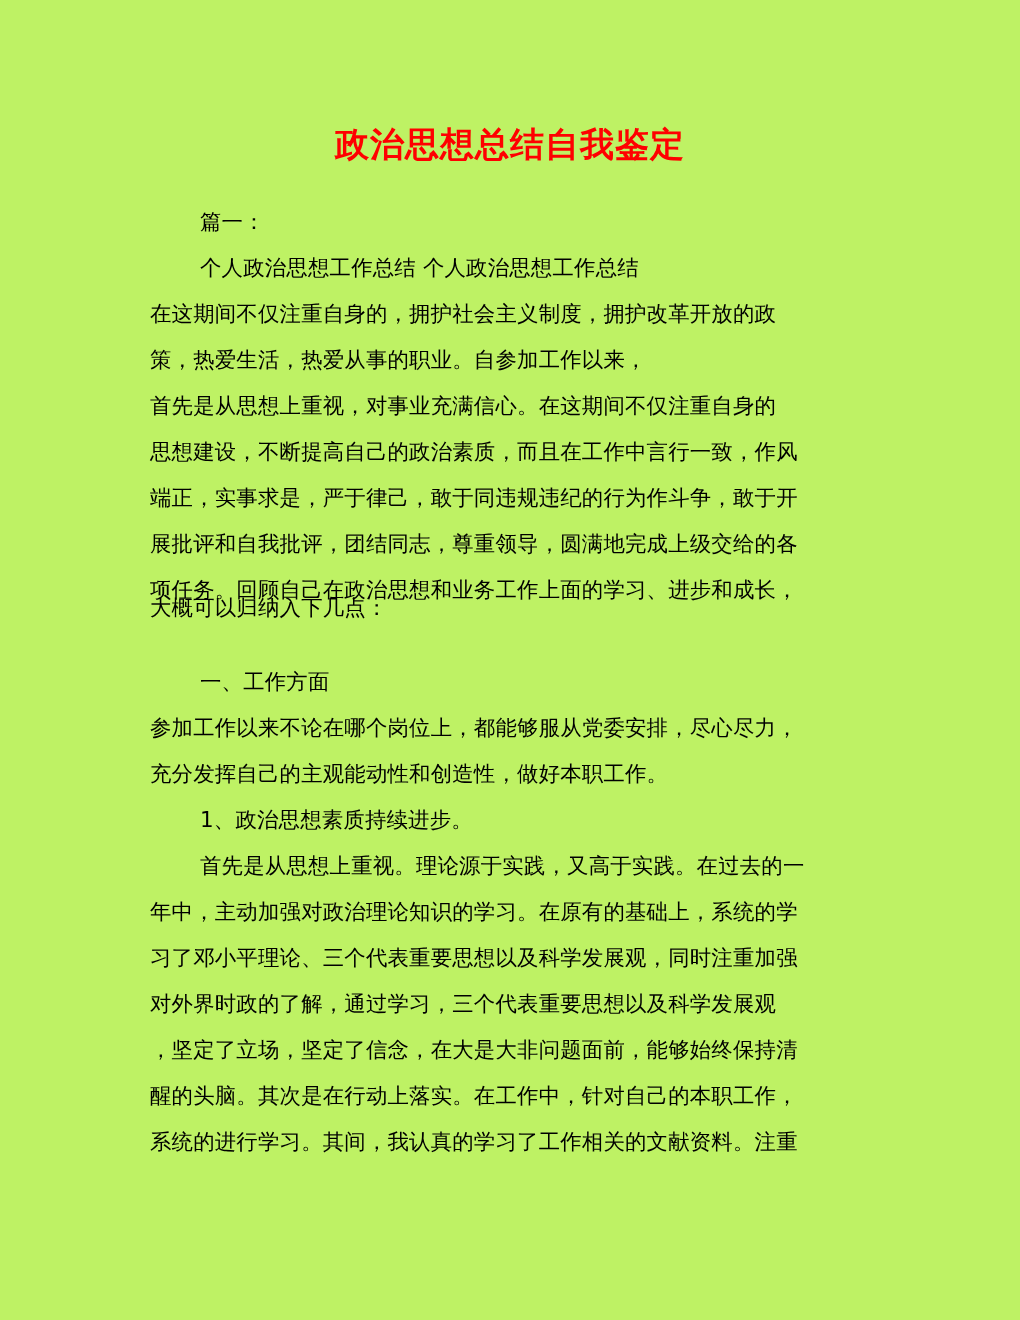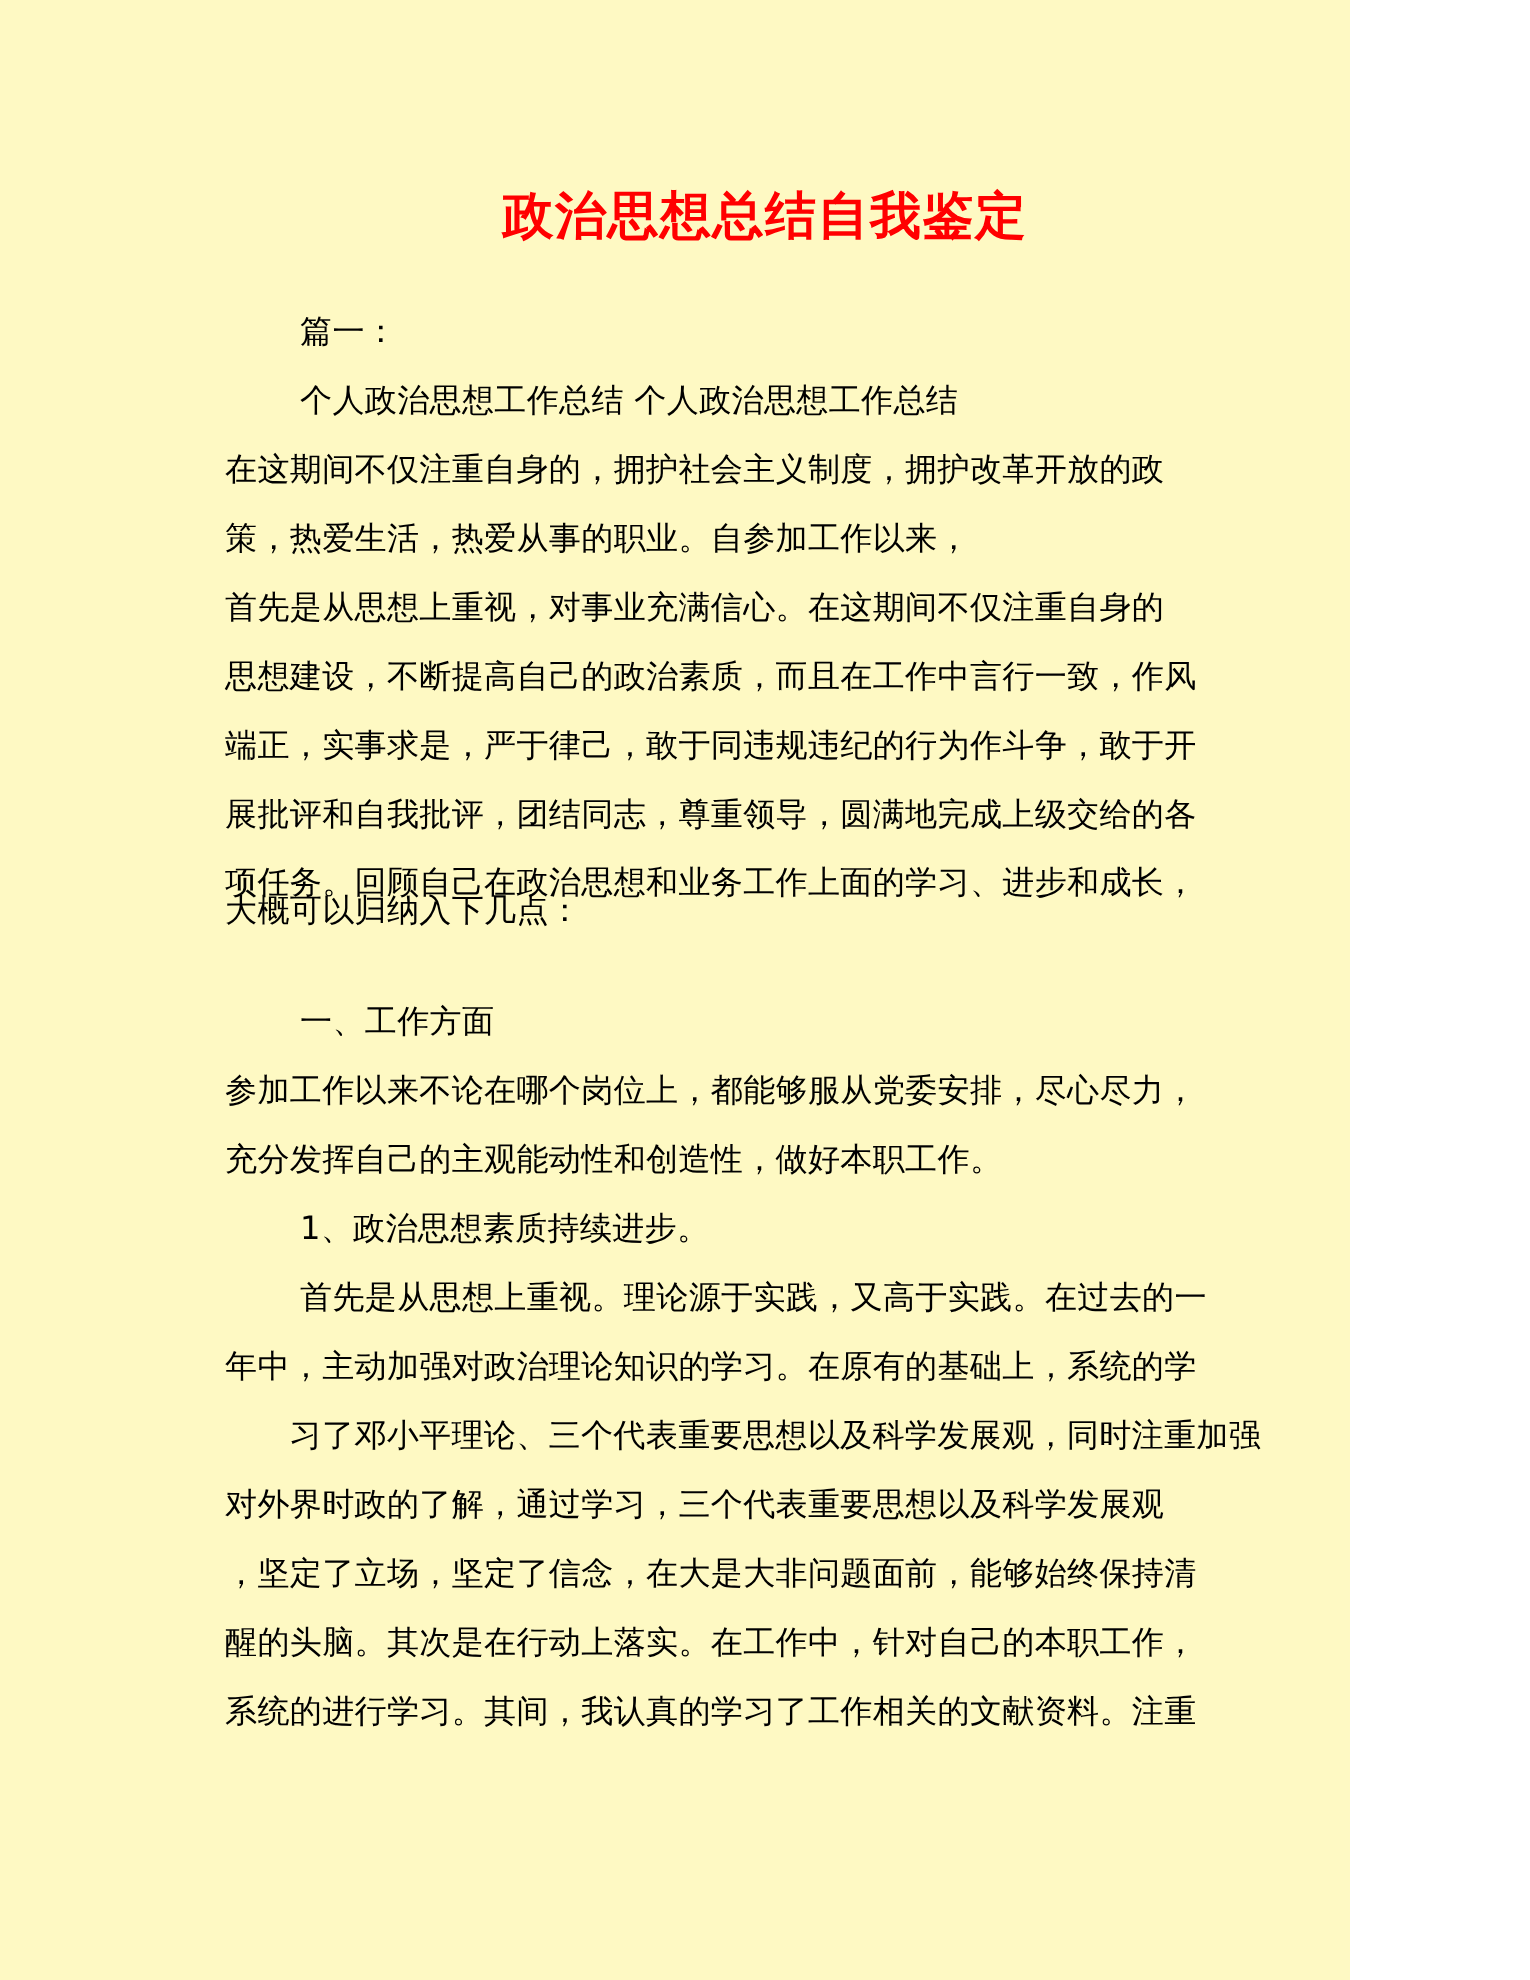--- a/index.html
+++ b/index.html
@@ -12,23 +12,23 @@
       height: 1320px;
       position: relative;
       overflow: hidden;
       font-family: "DejaVu Sans", "Liberation Sans", sans-serif;
       color: #000000;
     }
     .page {
       position: absolute;
       left: 0;
       top: 0;
-      width: 900px;
+      width: 1020px;
       height: 1320px;
-      background: #fef9c3;
+      background: #bef264;
     }
     .title {
       position: absolute;
       left: 0;
       width: 1020px;
       top: 122px;
       text-align: center;
       font-family: "DejaVu Serif", "Liberation Serif", serif;
       font-size: 34px;
       font-weight: bold;
@@ -55,27 +55,27 @@
   <div class="title" style="color: rgb(255, 0, 0);">政治思想总结自我鉴定</div>
   <div id="body-lines">
       <div class="line indent" style="top: 208px;">篇一：</div>
       <div class="line indent" style="top: 254px;">个人政治思想工作总结  个人政治思想工作总结</div>
       <div class="line" style="top: 300px;">在这期间不仅注重自身的，拥护社会主义制度，拥护改革开放的政</div>
       <div class="line" style="top: 346px;">策，热爱生活，热爱从事的职业。自参加工作以来，</div>
       <div class="line" style="top: 392px;">首先是从思想上重视，对事业充满信心。在这期间不仅注重自身的</div>
       <div class="line" style="top: 438px;">思想建设，不断提高自己的政治素质，而且在工作中言行一致，作风</div>
       <div class="line" style="top: 484px;">端正，实事求是，严于律己，敢于同违规违纪的行为作斗争，敢于开</div>
       <div class="line" style="top: 530px;">展批评和自我批评，团结同志，尊重领导，圆满地完成上级交给的各</div>
-      <div class="line" style="top: 576px; font-family: Liberation Mono, monospace;">项任务。回顾自己在政治思想和业务工作上面的学习、进步和成长，</div>
+      <div class="line" style="top: 576px;">项任务。回顾自己在政治思想和业务工作上面的学习、进步和成长，</div>
       <div class="line" style="top: 594px;">大概可以归纳入下几点：</div>
       <div class="line indent" style="top: 668px;">一、工作方面</div>
       <div class="line" style="top: 714px;">参加工作以来不论在哪个岗位上，都能够服从党委安排，尽心尽力，</div>
       <div class="line" style="top: 760px;">充分发挥自己的主观能动性和创造性，做好本职工作。</div>
       <div class="line indent" style="top: 806px;">1、政治思想素质持续进步。</div>
       <div class="line indent" style="top: 852px;">首先是从思想上重视。理论源于实践，又高于实践。在过去的一</div>
       <div class="line" style="top: 898px;">年中，主动加强对政治理论知识的学习。在原有的基础上，系统的学</div>
-      <div class="line" style="top: 944px; margin-left: 43px;">习了邓小平理论、三个代表重要思想以及科学发展观，同时注重加强</div>
+      <div class="line" style="top: 944px;">习了邓小平理论、三个代表重要思想以及科学发展观，同时注重加强</div>
       <div class="line" style="top: 990px;">对外界时政的了解，通过学习，三个代表重要思想以及科学发展观</div>
       <div class="line" style="top: 1036px;">，坚定了立场，坚定了信念，在大是大非问题面前，能够始终保持清</div>
       <div class="line" style="top: 1082px;">醒的头脑。其次是在行动上落实。在工作中，针对自己的本职工作，</div>
       <div class="line" style="top: 1128px;">系统的进行学习。其间，我认真的学习了工作相关的文献资料。注重</div>
     </div>
 </div>
 
 </body></html>

